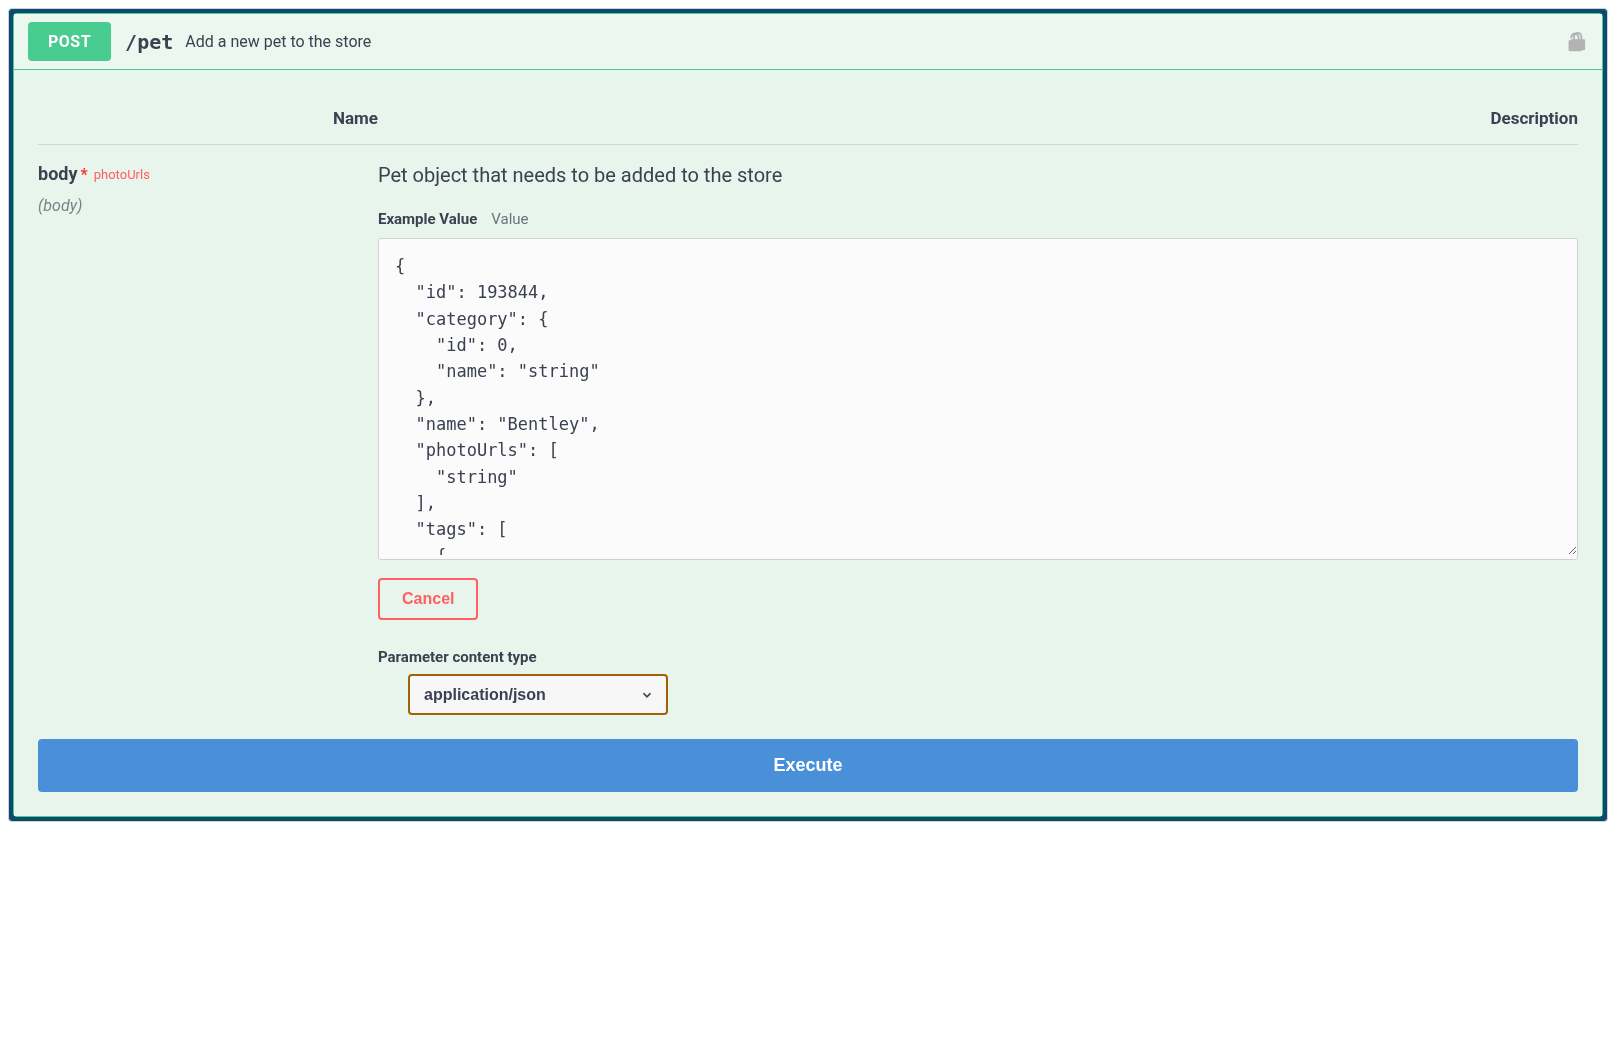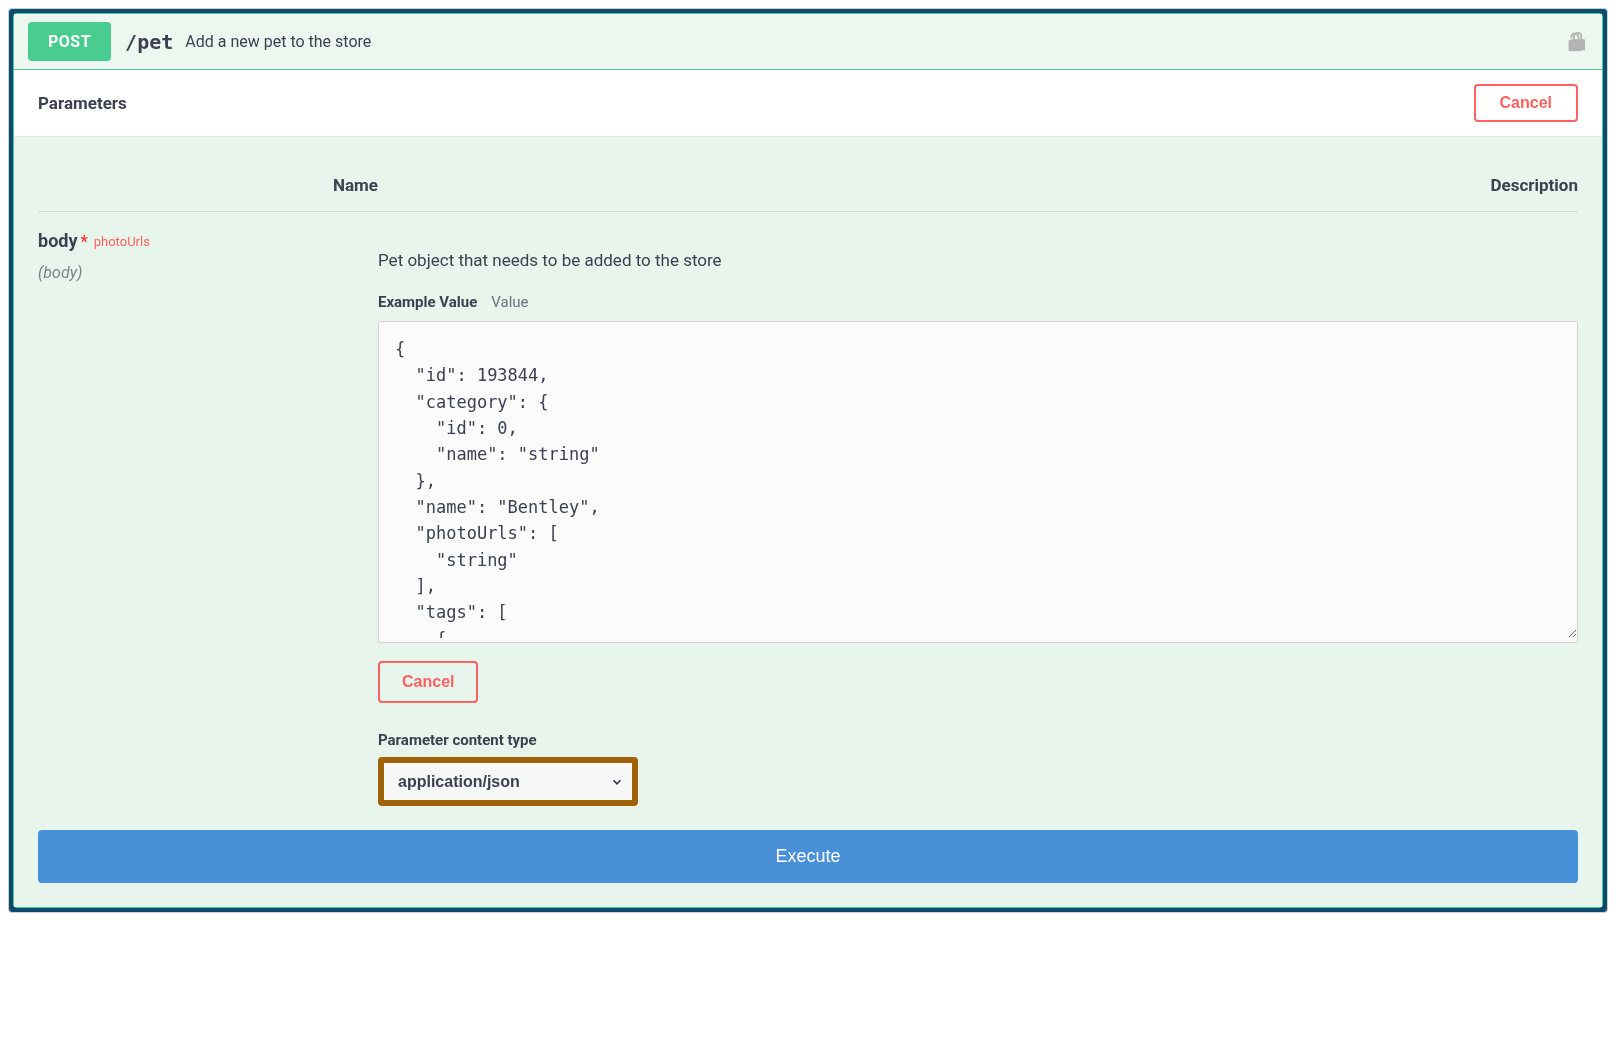--- a/index.html
+++ b/index.html
@@ -129,24 +129,23 @@
       margin-left: 2px;
     }
     .param-in {
       font-style: italic;
       color: #7a8288;
       font-weight: 400;
       font-size: 16px;
       margin-top: 12px;
     }
     .param-desc {
-      font-size: 17px;
+      font-size: 20px;
       color: #3b4151;
       margin-bottom: 22px;
-      margin-top: 20px;
     }
     .tabs {
       margin-bottom: 10px;
     }
     .tab {
       font-size: 15px;
       color: #3b4151;
       margin-right: 10px;
     }
     .tab-active { font-weight: 700; }
@@ -190,47 +189,48 @@
       margin-bottom: 8px;
     }
     .content-type-select-wrap {
       position: relative;
       display: inline-block;
     }
     .content-type-select {
       appearance: none;
       -webkit-appearance: none;
       background: #f7f7f7;
-      border: 6px solid #a16207;
+      border: 2px solid #a16207;
       border-radius: 4px;
       padding: 10px 40px 10px 14px;
       font-size: 16px;
       font-weight: 700;
       color: #3b4151;
       min-width: 260px;
       cursor: pointer;
+      margin-left: 30px;
     }
     .chevron-down {
       position: absolute;
       right: 14px;
       top: 50%;
       transform: translateY(-50%);
       pointer-events: none;
       width: 14px;
       height: 14px;
     }
     .execute-wrap {
       padding: 0 24px 24px 24px;
       background: #e8f5ec;
     }
     .btn-execute {
       width: 100%;
       background: #4a90d9;
       color: #fff;
-      font-weight: 400;
+      font-weight: 700;
       font-size: 18px;
       padding: 16px;
       border: none;
       border-radius: 4px;
       cursor: pointer;
     }
   </style>
 </head>
 <body>
 
@@ -241,24 +241,20 @@
       <span class="path">/pet</span>
       <span class="summary-desc">Add a new pet to the store</span>
       <svg class="lock-icon" viewBox="0 0 24 24">
         <path d="M17 10V7a5 5 0 0 0-10 0v3H5a1 1 0 0 0-1 1v10a1 1 0 0 0 1 1h14a1 1 0 0 0 1-1V11a1 1 0 0 0-1-1h-2zm-2 0H9V7a3 3 0 1 1 6 0v3z" transform="translate(3 -1) rotate(0)"></path>
         <path d="M12 2a5 5 0 0 0-5 5v3H5v11h14V10h-2V7a5 5 0 0 0-5-5zm3 8H9V7a3 3 0 1 1 6 0v3z" fill="none"></path>
         <path d="M18 10h-1V7c0-2.76-2.24-5-5-5S7 4.24 7 7v1h2V7c0-1.66 1.34-3 3-3s3 1.34 3 3v3H6c-.55 0-1 .45-1 1v10c0 .55.45 1 1 1h12c.55 0 1-.45 1-1V11c0-.55-.45-1-1-1z"></path>
       </svg>
     </div>
 
     <div class="opblock-body">
-      <div class="opblock-section-header">
-        <span class="section-title">Parameters</span>
-        <button class="btn-cancel-top">Cancel</button>
-      </div>
 
       <div class="params-body">
         <table class="params-table">
           <thead>
             <tr>
               <th class="col-name">Name</th>
               <th>Description</th>
             </tr>
           </thead>
           <tbody>

